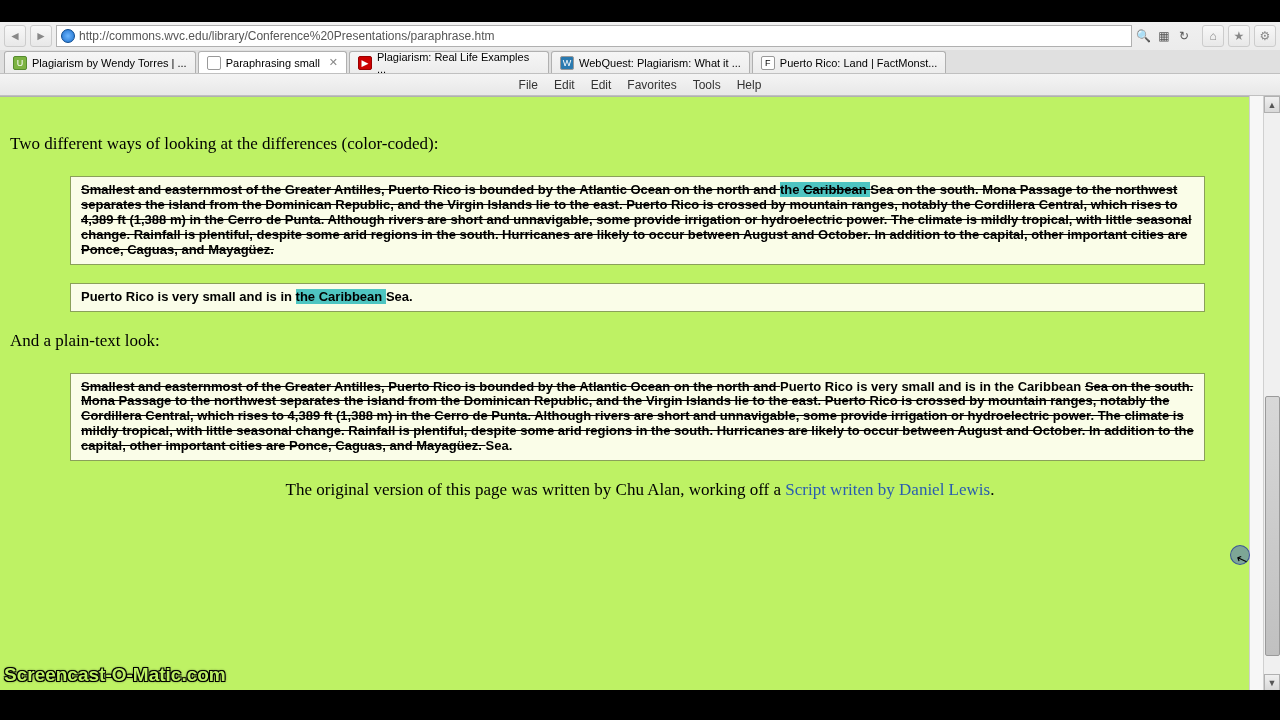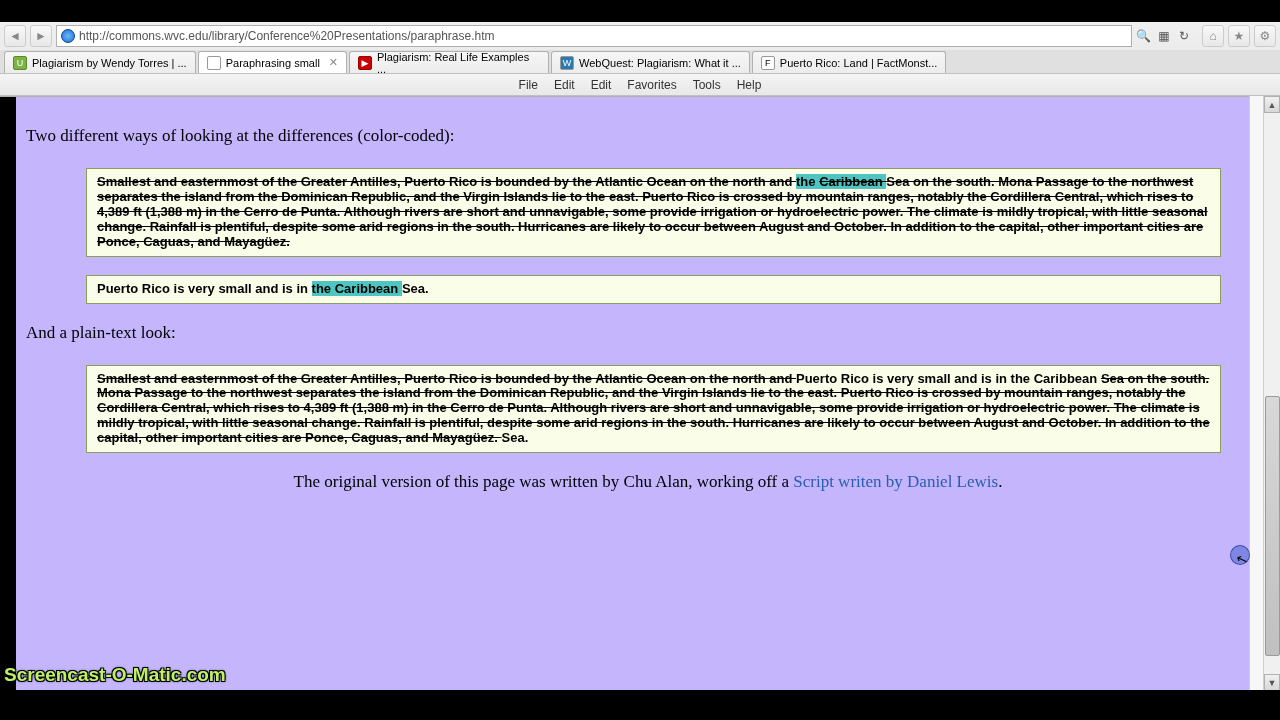--- a/index.html
+++ b/index.html
@@ -19,21 +19,21 @@
 .tab.active { background: #fff; }
 .tab .fav { width: 14px; height: 14px; display: inline-block; border: 1px solid #999; border-radius: 2px; font-size: 9px; text-align: center; line-height: 12px; }
 .fav.u { background: #7cb342; color: #fff; border-color: #558b2f; }
 .fav.p { background: #fff; }
 .fav.yt { background: #c00; color: #fff; border-color: #900; }
 .fav.w { background: #2a7ab0; color: #fff; }
 .fav.fm { background: #fff; }
 .tab .close { color: #888; font-size: 11px; margin-left: 4px; }
 .menu-row { display: flex; height: 22px; align-items: center; background: linear-gradient(#f4f4f4,#e8e8e8); border-bottom: 1px solid #c0c0c0; padding: 0 4px; justify-content: center; }
 .menu-item { padding: 2px 8px; font-size: 12px; color: #333; }
-.content { background: #c4b5fd; padding: 16px 10px; height: 595px; overflow: hidden; position: relative; margin-left: 16px; }
+.content { background: #bef264; padding: 24px 10px; height: 595px; overflow: hidden; position: relative; }
 .body-text { font-family: Georgia, "Times New Roman", serif; font-size: 17px; color: #000; line-height: 1.35; }
 .p-intro { margin: 12px 0 20px 0; }
 .result-box { margin: 0 0 18px 60px; width: 1135px; background: #fafde8; border: 1px solid #8aa05a; padding: 6px 10px; font-family: Arial, sans-serif; font-size: 13px; font-weight: bold; line-height: 1.15; }
 .strike { text-decoration: line-through; }
 .uline { }
 .hl { background: #4ec5c1; }
 .p-mid { margin: 14px 0 20px 0; }
 .p-footer { margin-top: 14px; text-align: center; }
 .link { color: #2a5db0; }
 .scrollbar { position: absolute; right: 0; top: 96px; width: 17px; height: 595px; background: #f0f0f0; border-left: 1px solid #d0d0d0; }

